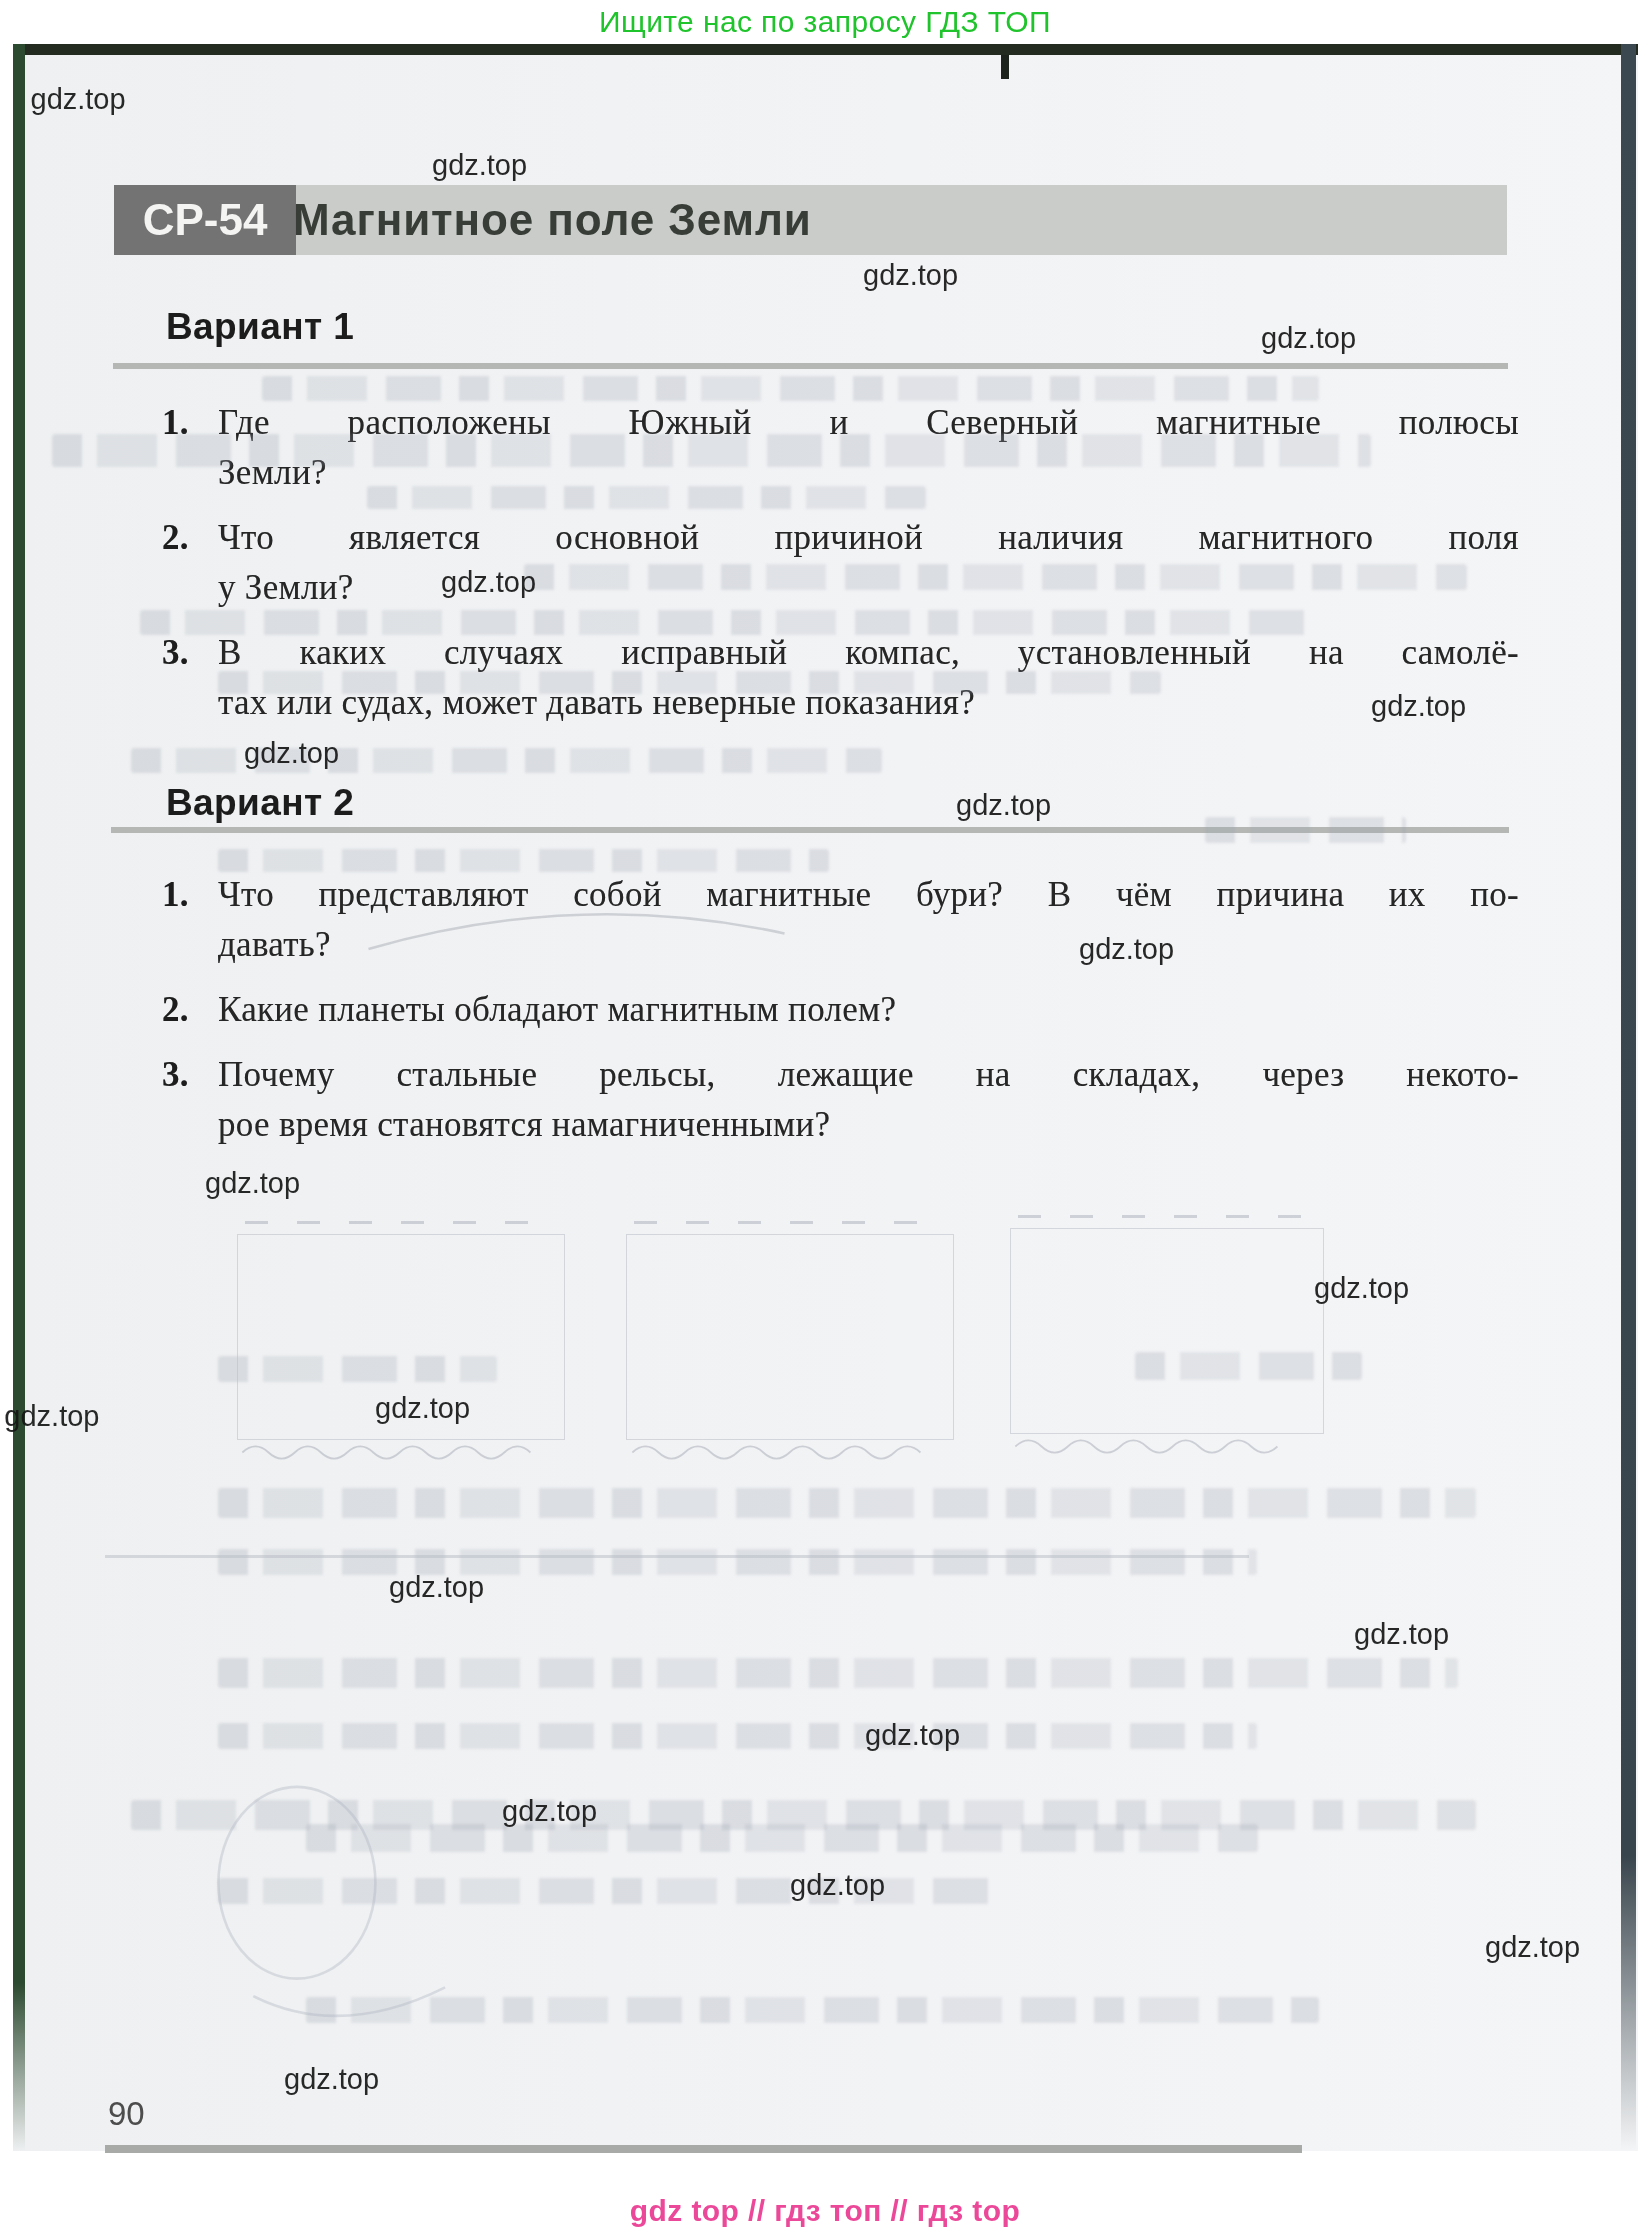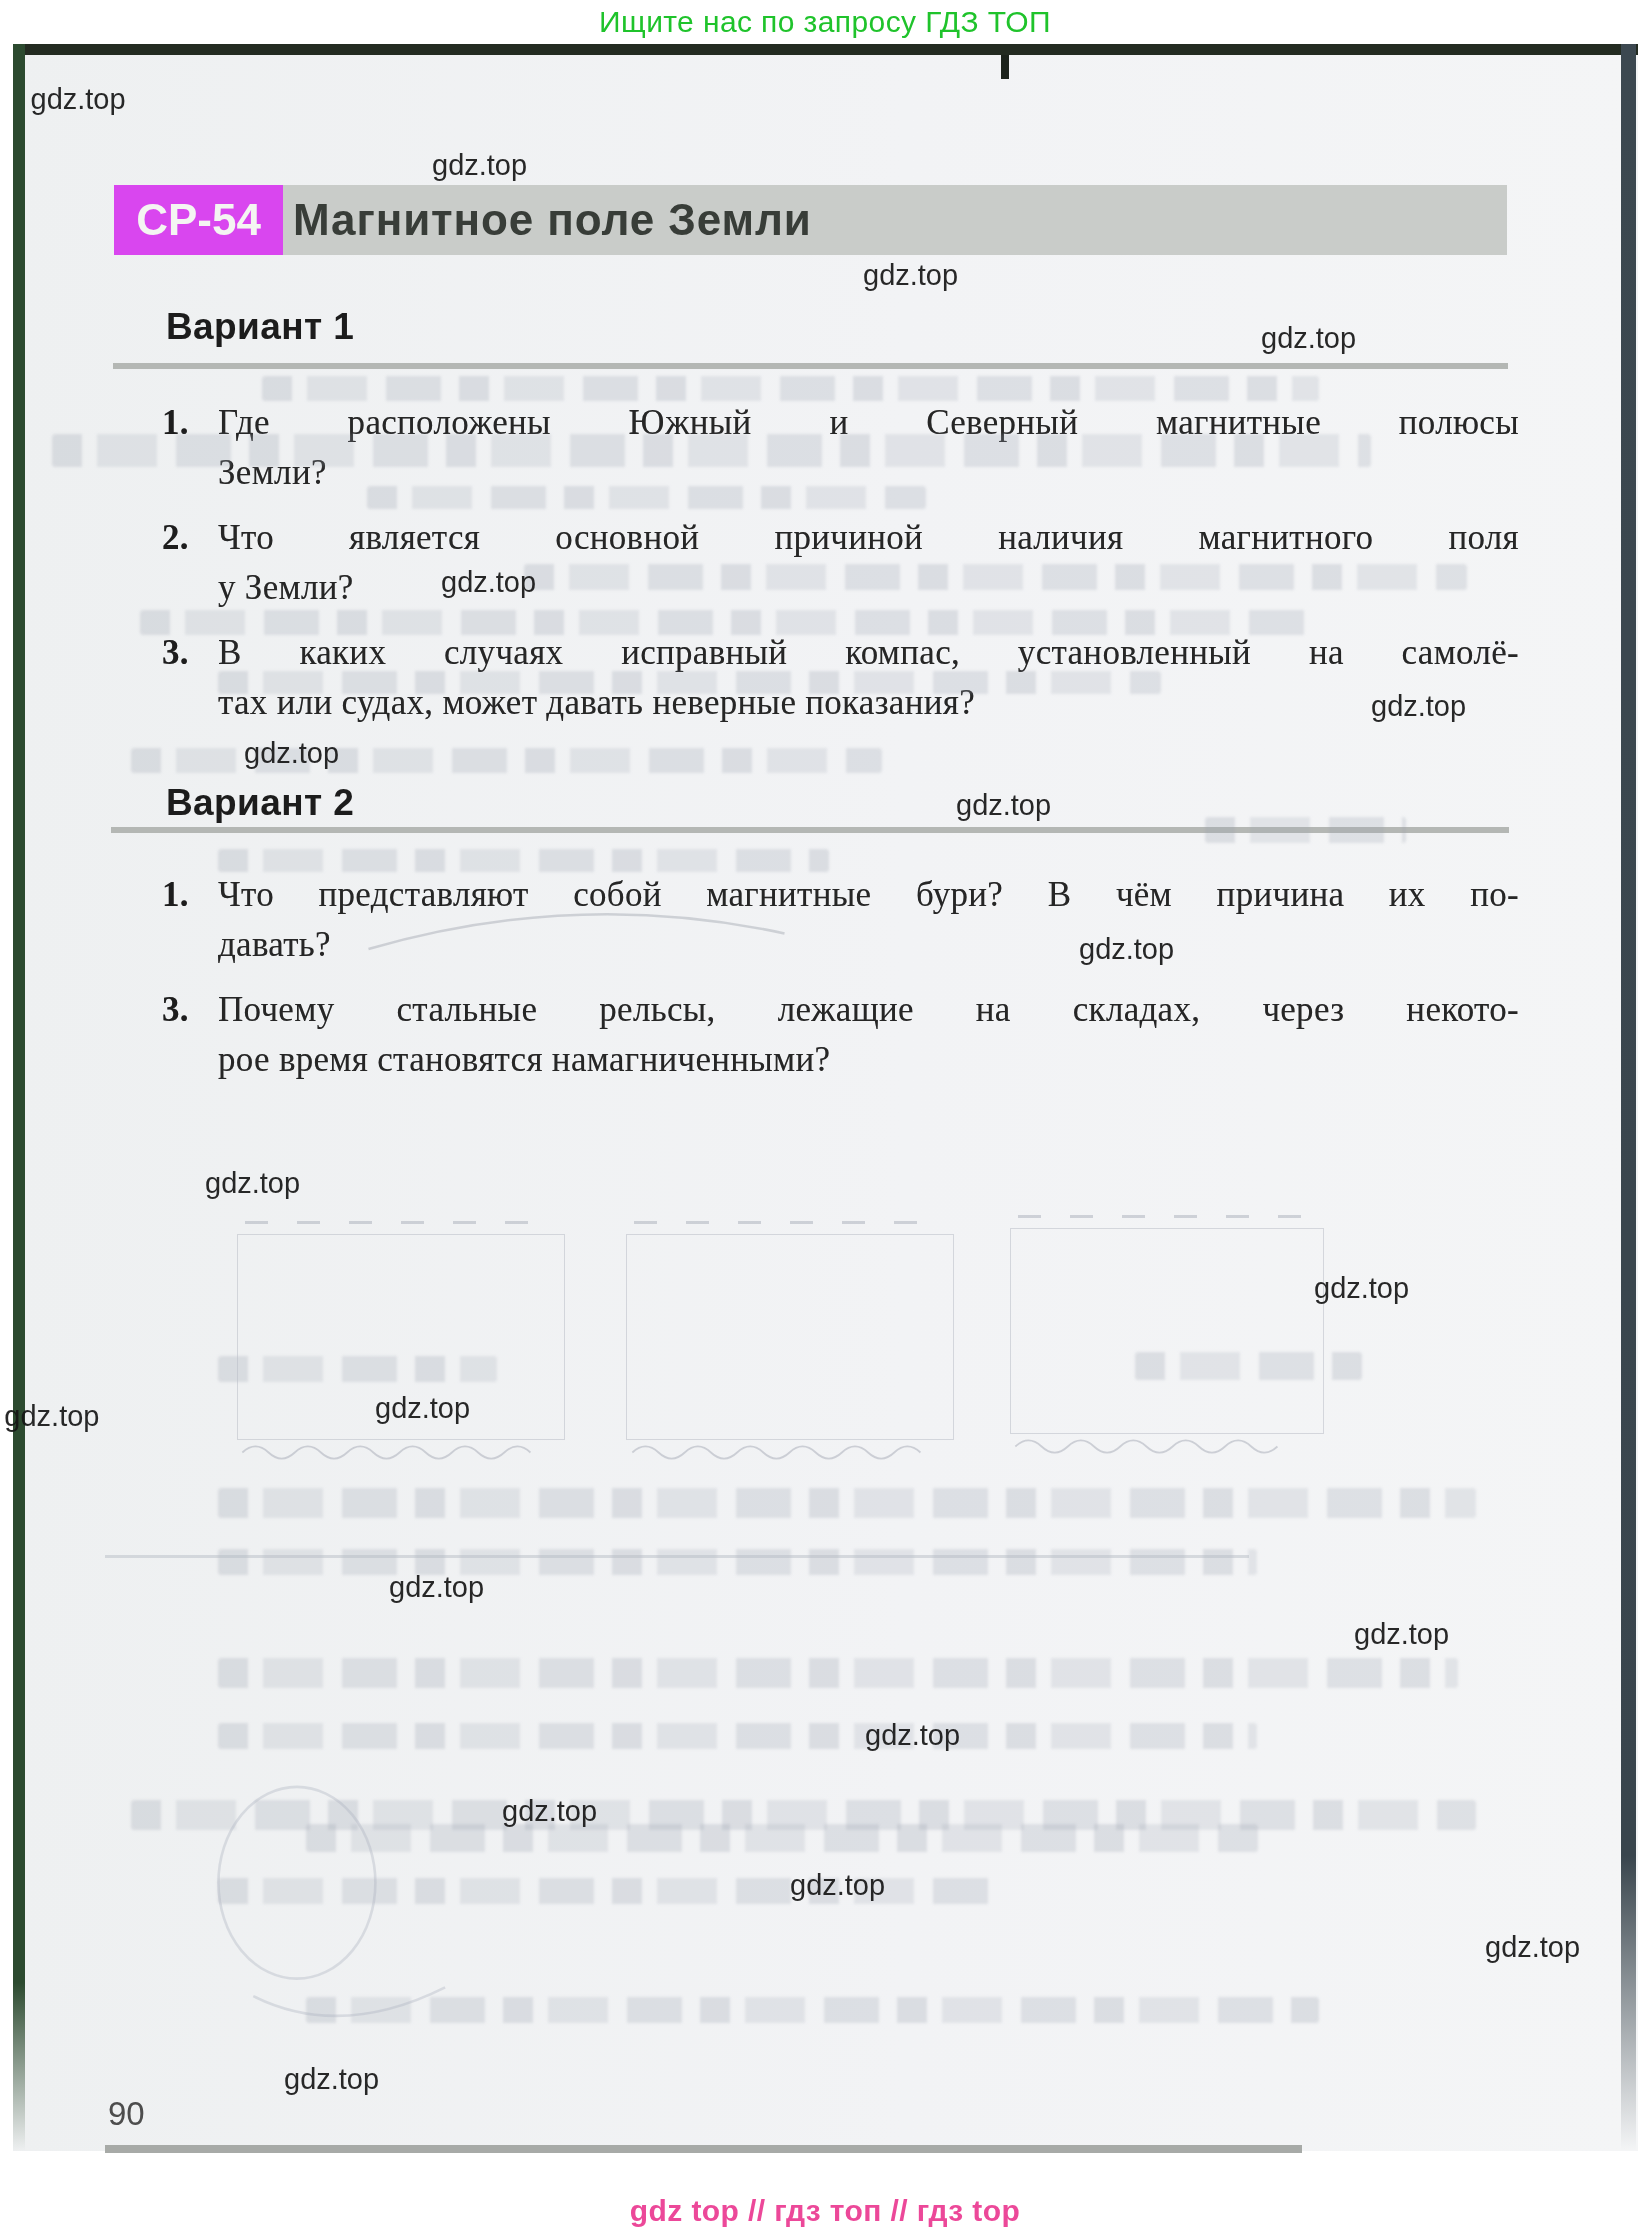--- a/index.html
+++ b/index.html
@@ -16,21 +16,21 @@
   .edge-top{position:absolute;left:0;top:0;width:100%;height:10.5px;background:#232b21;}
   .edge-left{position:absolute;left:0;top:0;width:12.2px;height:100%;
              background:linear-gradient(180deg,#2c4a2f 0%,#2c4a2f 92%,rgba(44,74,47,0) 100%);}
   .edge-right{position:absolute;right:1.7px;top:0;width:15px;height:100%;
               background:linear-gradient(180deg,#3c4850 0%,#39454d 86%,rgba(60,72,80,0) 100%);}
   .edge-defect{position:absolute;left:988px;top:10.5px;width:7.9px;height:24.5px;background:#1c231c;}
   .edge-bottom{position:absolute;left:92px;top:2101px;width:1197px;height:7.9px;background:#a7aaa7;}
 
   
   .hdr-bar{position:absolute;left:101px;top:141px;width:1393px;height:70px;background:#c9ccc9;}
-  .hdr-badge{position:absolute;left:0;top:0;width:169px;height:70px;background:#d946ef;
+  .hdr-badge{position:absolute;left:0;top:0;width:182px;height:70px;background:#737373;
              color:#f4f5f2;font-size:44px;font-weight:bold;display:flex;align-items:center;justify-content:center;}
   .hdr-title{position:absolute;left:179px;top:0;height:70px;display:flex;align-items:center;
              color:#383d38;font-size:44px;font-weight:bold;letter-spacing:0.9px;}
 
   .variant-h{position:absolute;font-size:37px;font-weight:bold;color:#1c1c1c;letter-spacing:0.4px;}
   .vh1{left:153px;top:262px;} .vh2{left:153px;top:738px;text-align:center;}
   .rule{position:absolute;height:6.1px;background:#b4b7b4;}
   .rule1{left:100px;top:319px;width:1395px;}
   .rule2{left:98px;top:783px;width:1398px;}
 
@@ -104,20 +104,23 @@
       </div>
 
     <div class="variant-h vh2">Вариант 2</div>
     <div class="rule rule2"></div>
     <div class="qwrap qw2" id="qwrap-1">
         <div class="question">
           <div class="q-line jline"><span class="q-num">1.</span>Что представляют собой магнитные бури? В чём причина их по-</div>
           <div class="q-line cont">давать?</div>
         </div>
         <div class="question">
+          <div class="q-line"><span class="q-num">2.</span>Какие планеты обладают магнитным полем?</div>
+        </div>
+        <div class="question">
           <div class="q-line jline"><span class="q-num">3.</span>Почему стальные рельсы, лежащие на складах, через некото-</div>
           <div class="q-line cont">рое время становятся намагниченными?</div>
         </div>
       </div>
 
     <div class="bleed" style="left:249px;top:332px;width:1057px;height:24.5px"></div>
     <div class="bleed" style="left:39px;top:390px;width:1319px;height:33px"></div>
     <div class="bleed" style="left:354px;top:442px;width:559px;height:23px"></div>
     <div class="bleed" style="left:511px;top:520px;width:943px;height:26px"></div>
     <div class="bleed" style="left:127px;top:566px;width:1170px;height:24.5px"></div>

